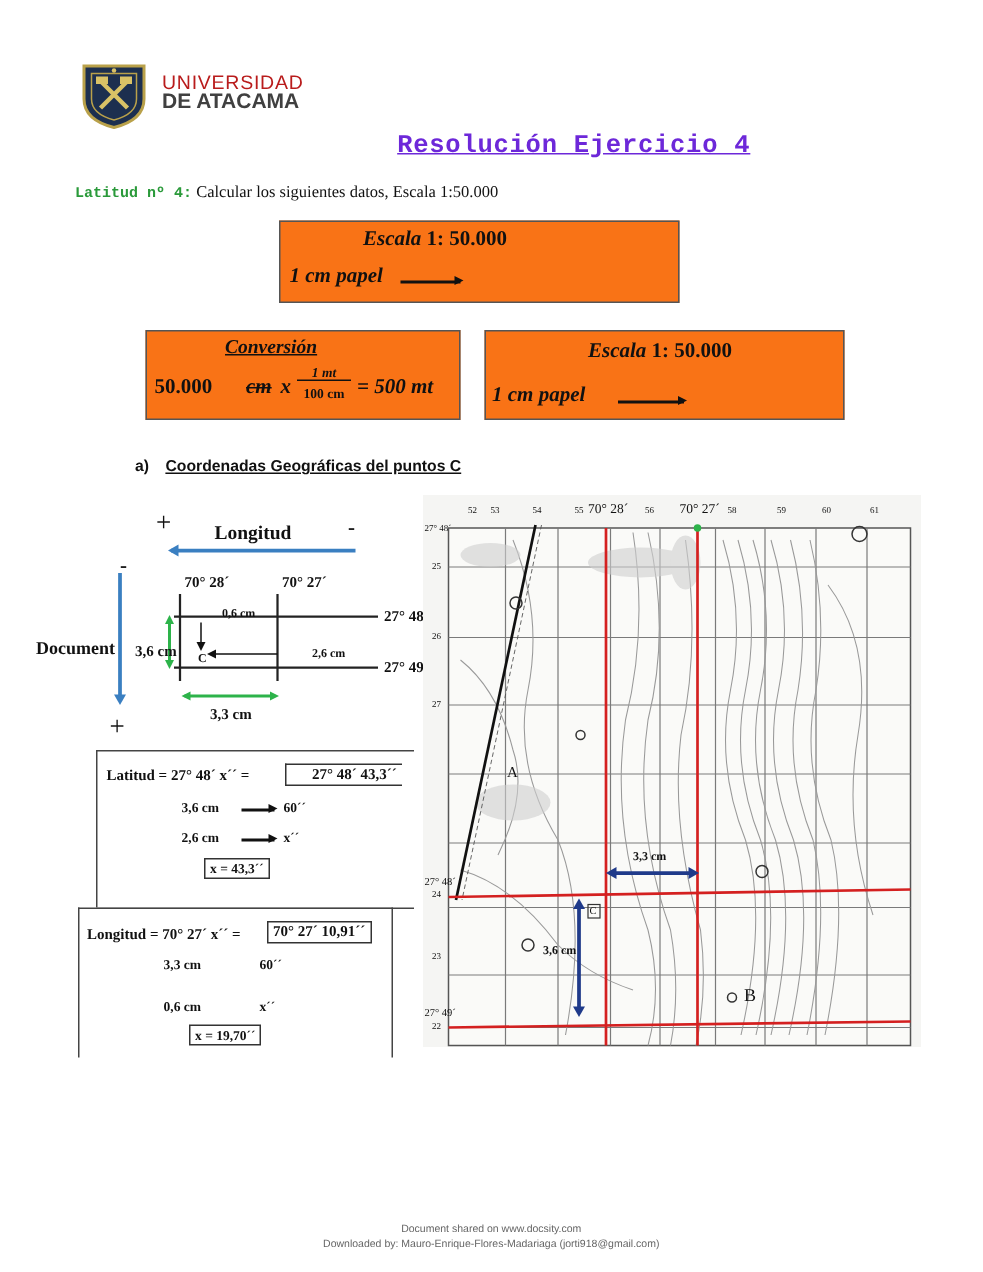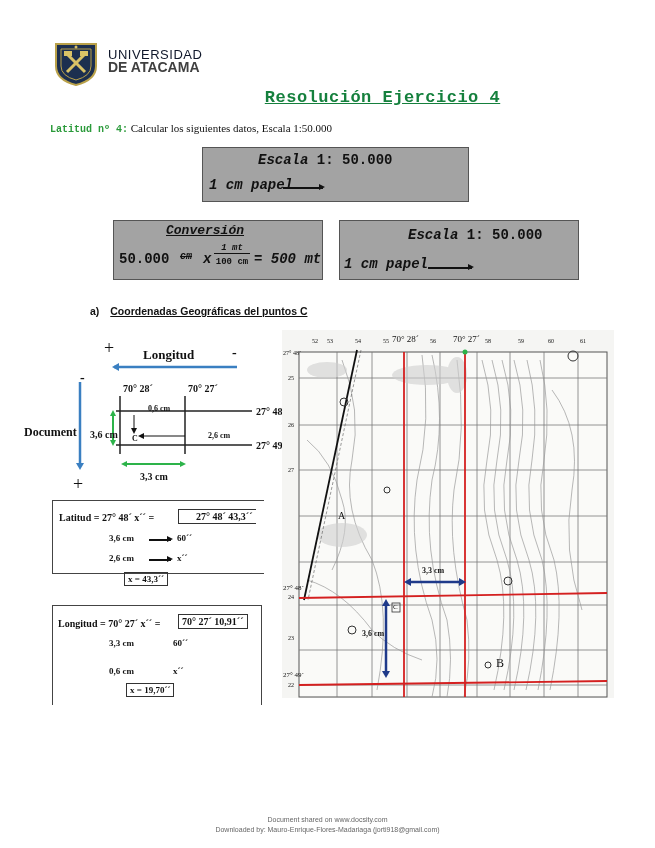--- a/index.html
+++ b/index.html
@@ -4,31 +4,31 @@
 <style>
   * { box-sizing: border-box; margin: 0; padding: 0; }
   html, body { width: 655px; height: 848px; background: #ffffff; overflow: hidden; }
   body { position: relative; font-family: "Liberation Serif", serif; color: #111; }
 
   .abs { position: absolute; }
 
   
   .logo { left: 52px; top: 40px; width: 48px; height: 46px; }
   .uni-name { left: 108px; top: 48px; line-height: 13px; }
-  .uni-line1 { font-family: "Liberation Sans", sans-serif; font-size: 13px; font-weight: 300; color: #0f172a; letter-spacing: 0.5px; display:block; }
+  .uni-line1 { font-family: "Liberation Sans", sans-serif; font-size: 13px; font-weight: 300; color: #b91c1c; letter-spacing: 0.5px; display:block; }
   .uni-line2 { font-family: Liberation Sans, sans-serif; font-size: 14px; font-weight: bold; color: #404040; display:block; }
 
   .title { left: 0; width: 655px; top: 88px; text-align: center; padding-left: 0; }
-  .title span { font-family: "Liberation Mono", monospace; font-weight: bold; font-size: 17px; color: #15803d; text-decoration: underline; letter-spacing: 0.5px; margin-left: 110px; }
+  .title span { font-family: "Liberation Mono", monospace; font-weight: bold; font-size: 17px; color: #6d28d9; text-decoration: underline; letter-spacing: 0.5px; margin-left: 110px; }
 
   .problem { left: 50px; top: 122px; font-size: 11px; }
   .problem .lbl { font-family: "Liberation Mono", monospace; color: #2a9a3a; font-size: 10px; font-weight: bold; }
   .problem .txt { font-family: "Liberation Serif", serif; font-size: 11px; }
 
-  .box { border: 1.5px solid #555; background: #a3a3a3; font-family: Liberation Mono, monospace; margin-left: 16px; }
+  .box { border: 1.5px solid #555; background: #f97316; font-family: Liberation Serif, serif; }
   .box1 { left: 186px; top: 147px; width: 267px; height: 55px; }
   .box1 .r1 { position:absolute; left: 55px; top: 4px; font-size: 14px; }
   .box1 .r2 { position:absolute; left: 6px; top: 29px; font-size: 14px; }
   .box1 .r2b { position:absolute; left: 142px; top: 29px; font-size: 14px; }
   .box2 { left: 97px; top: 220px; width: 210px; height: 60px; }
   .box3 { left: 323px; top: 220px; width: 240px; height: 60px; }
   .it { font-style: italic; }
   .bd { font-weight: bold; }
 
   .arrow-line { position:absolute; height: 1.5px; background: #111; }
@@ -80,21 +80,21 @@
     <span class="it bd">Escala</span>
     <span class="bd">1: 50.000</span>
   </div>
   <div class="r2 it bd">1 cm papel</div>
   <div class="arrow-line" style="left:80px; top:39px; width:40px;"></div>
 </div>
 
 <div class="abs box box2">
   <div style="position:absolute; left:52px; top:2px; font-size:13px; text-decoration: underline;" class="it bd">Conversión</div>
   <div style="position:absolute; left:5px; top:30px; font-size:14px;" class="bd">50.000</div>
-  <div style="position:absolute; left:66px; top:30px; font-size:10px; text-decoration: line-through; text-align: center;" class="it bd">cm</div>
+  <div style="position:absolute; left:66px; top:30px; font-size:14px; text-decoration: line-through; text-align: center;" class="it bd">cm</div>
   <div style="position:absolute; left:89px; top:30px; font-size:14px;" class="it bd">x</div>
   <div style="position:absolute; left:100px; top:22px; width:36px; text-align:center; font-size:9px; border-bottom:1px solid #111;" class="it bd">1 mt</div>
   <div style="position:absolute; left:100px; top:36px; width:36px; text-align:center; font-size:9px;" class="bd">100 cm</div>
   <div style="position:absolute; left:140px; top:30px; font-size:14px;" class="bd it">= 500 mt</div>
 </div>
 
 <div class="abs box box3">
   <div style="position:absolute; left:68px; top:6px; font-size:14px;">
     <span class="it bd">Escala</span>
     <span class="bd">1: 50.000</span>
@@ -146,21 +146,21 @@
   <div class="diag-text" style="left:168px; top:53px;">70° 27´</div>
   <div class="diag-text" style="left:236px; top:76px;">27° 48´</div>
   <div class="diag-text" style="left:236px; top:110px;">27° 49´</div>
   <div class="diag-text" style="left:128px; top:74px; font-size:8px;">0,6 cm</div>
   <div class="diag-text" style="left:188px; top:101px; font-size:8px;">2,6 cm</div>
   <div class="diag-text" style="left:70px; top:99px;">3,6 cm</div>
   <div class="diag-text" style="left:120px; top:141px;">3,3 cm</div>
   <div class="diag-text" style="left:112px; top:104px; font-size:8px;">C</div>
 </div>
 
-<div class="abs calc-box" style="left:52px; top:500px; width:212px; height:74px; border-right:none;">
+<div class="abs calc-box" style="left:64px; top:500px; width:212px; height:106px; border-right:none;">
   <div class="calc-text" style="left:6px; top:11px;">Latitud = 27° 48´ x´´ =</div>
   <div class="inner-box" style="left:125px; top:8px; border-right:none;padding-left:17px;">27° 48´ 43,3´´</div>
   <div class="calc-text" style="left:56px; top:32px; font-size:9px;">3,6 cm</div>
   <div class="arrow-line" style="left:96px; top:38px; width:22px;"></div>
   <div class="calc-text" style="left:124px; top:32px; font-size:9px;">60´´</div>
   <div class="calc-text" style="left:56px; top:52px; font-size:9px;">2,6 cm</div>
   <div class="arrow-line" style="left:96px; top:58px; width:22px;"></div>
   <div class="calc-text" style="left:124px; top:52px; font-size:9px;">x´´</div>
   <div class="inner-box" style="left:71px; top:71px; font-size:9px;text-align:right;">x = 43,3´´</div>
 </div>

